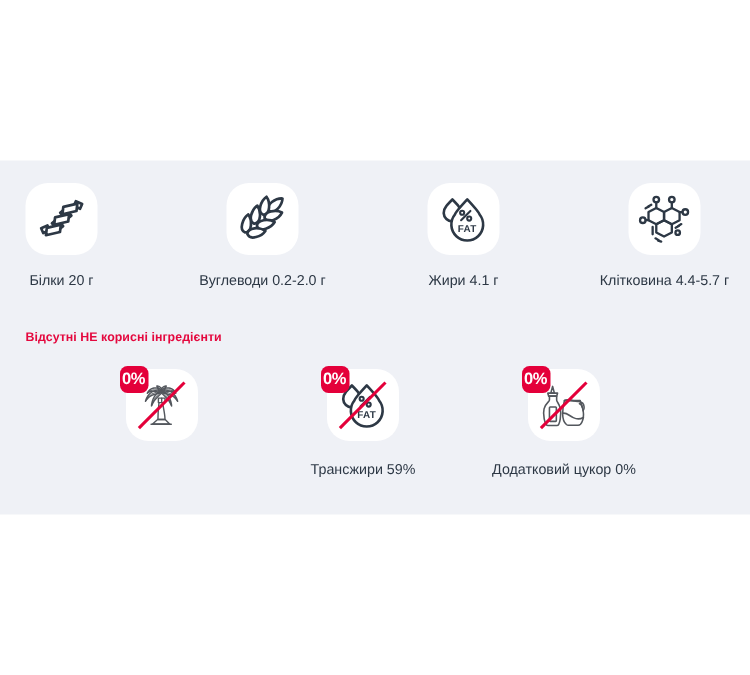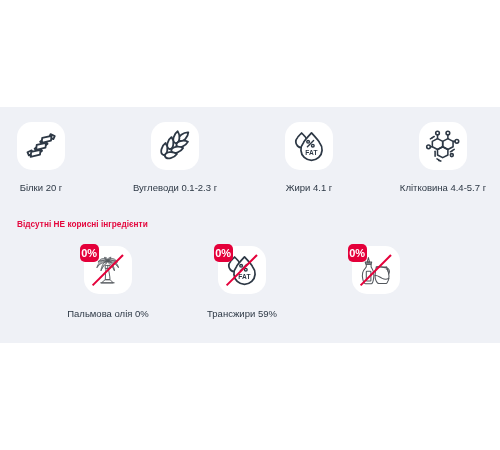--- a/index.html
+++ b/index.html
@@ -50,21 +50,21 @@
             <path d="M26.66 9.19 C23.06 11.65 20.05 19.30 24.54 21.21 C29.42 20.95 29.20 12.74 26.66 9.19 Z"></path>
             <path d="M37.00 19.71 C33.14 17.69 24.97 18.62 25.40 23.49 C27.91 27.67 35.06 23.62 37.00 19.71 Z"></path>
             <path d="M20.56 15.09 C16.96 17.55 13.95 25.20 18.44 27.11 C23.32 26.85 23.10 18.64 20.56 15.09 Z"></path>
             <path d="M32.12 26.02 C28.40 23.73 20.20 24.09 20.28 28.98 C22.50 33.33 29.91 29.79 32.12 26.02 Z"></path>
             <path d="M14.56 20.99 C10.96 23.45 7.95 31.10 12.44 33.01 C17.32 32.75 17.10 24.54 14.56 20.99 Z"></path>
             <path d="M25.91 31.94 C22.36 29.40 14.15 29.18 13.89 34.06 C15.80 38.55 23.45 35.54 25.91 31.94 Z"></path>
           </g>
         </svg>
   </div>
 </div>
-<div class="label" style="left:75px;top:182px;width:200px">Вуглеводи 0.1-2.3 г</div>
+<div class="label" style="left:75px;top:182px;width:200px">Вуглеводи 0.2-2.0 г</div>
 <div class="tile" style="left:285px;top:122px">
   <div class="card">
     <svg width="48" height="48" viewBox="0 0 48 48">
           <g fill="#fff" stroke="#2d3845" stroke-width="1.75" stroke-linejoin="round" stroke-linecap="round">
             <path d="M16.60 11.00 C14.86 12.74 12.41 15.23 12.24 15.98 A5.80 5.80 0 1 0 20.96 15.98 C20.79 15.23 18.34 12.74 16.60 11.00 Z"></path>
             <path d="M26.50 10.90 C23.21 14.44 18.61 19.50 18.28 21.01 A10.60 10.60 0 1 0 34.72 21.01 C34.39 19.50 29.79 14.44 26.50 10.90 Z"></path>
           </g>
           <g fill="none" stroke="#2d3845" stroke-width="1.4" stroke-linecap="round">
             <line x1="22.4" y1="24.8" x2="28.6" y2="18.6"></line>
             <circle cx="23.1" cy="19.8" r="1.35"></circle>
@@ -132,21 +132,20 @@
             <path d="M17.7 36.7 L21.1 33.7 L26.1 33.7 L29.1 36.7 Z"></path>
             <line x1="16.7" y1="36.8" x2="30.2" y2="36.8"></line>
           </g>
         </svg>
   </div>
   <svg class="strike" viewBox="0 0 52 52">
         <line x1="10.6" y1="41.4" x2="41.0" y2="11.0" stroke="#e4003a" stroke-width="2.05" stroke-linecap="butt"></line>
       </svg>
   <div class="badge" style="left:-4.5px;top:-2.5px">0%</div>
 </div>
-<div class="label" style="left:8px;top:308px;width:200px">Пальмова олія 0%</div>
 <div class="tile" style="left:218px;top:246px">
   <div class="card">
     <svg width="48" height="48" viewBox="0 0 48 48">
           <g fill="#fff" stroke="#2d3845" stroke-width="1.75" stroke-linejoin="round" stroke-linecap="round">
             <path d="M16.60 11.00 C14.86 12.74 12.41 15.23 12.24 15.98 A5.80 5.80 0 1 0 20.96 15.98 C20.79 15.23 18.34 12.74 16.60 11.00 Z"></path>
             <path d="M26.50 10.90 C23.21 14.44 18.61 19.50 18.28 21.01 A10.60 10.60 0 1 0 34.72 21.01 C34.39 19.50 29.79 14.44 26.50 10.90 Z"></path>
           </g>
           <g fill="none" stroke="#2d3845" stroke-width="1.4" stroke-linecap="round">
             <line x1="22.4" y1="24.8" x2="28.6" y2="18.6"></line>
             <circle cx="23.1" cy="19.8" r="1.35"></circle>
@@ -175,13 +174,14 @@
             <path d="M34.3 23.1 C35.4 23.4 36.0 24.2 36.0 25.3"></path>
             <path d="M23.1 29.5 C25.6 28.9 27.3 31.0 30.2 32.4 C32.5 33.5 35.2 33.3 36.9 32.3"></path>
           </g>
         </svg>
   </div>
   <svg class="strike" viewBox="0 0 52 52">
         <line x1="10.6" y1="41.4" x2="41.0" y2="11.0" stroke="#e4003a" stroke-width="2.05" stroke-linecap="butt"></line>
       </svg>
   <div class="badge" style="left:-4.5px;top:-2.5px">0%</div>
 </div>
+<div class="label" style="left:276px;top:308px;width:200px">Додатковий цукор 0%</div>
 </div>
 
 </body></html>

